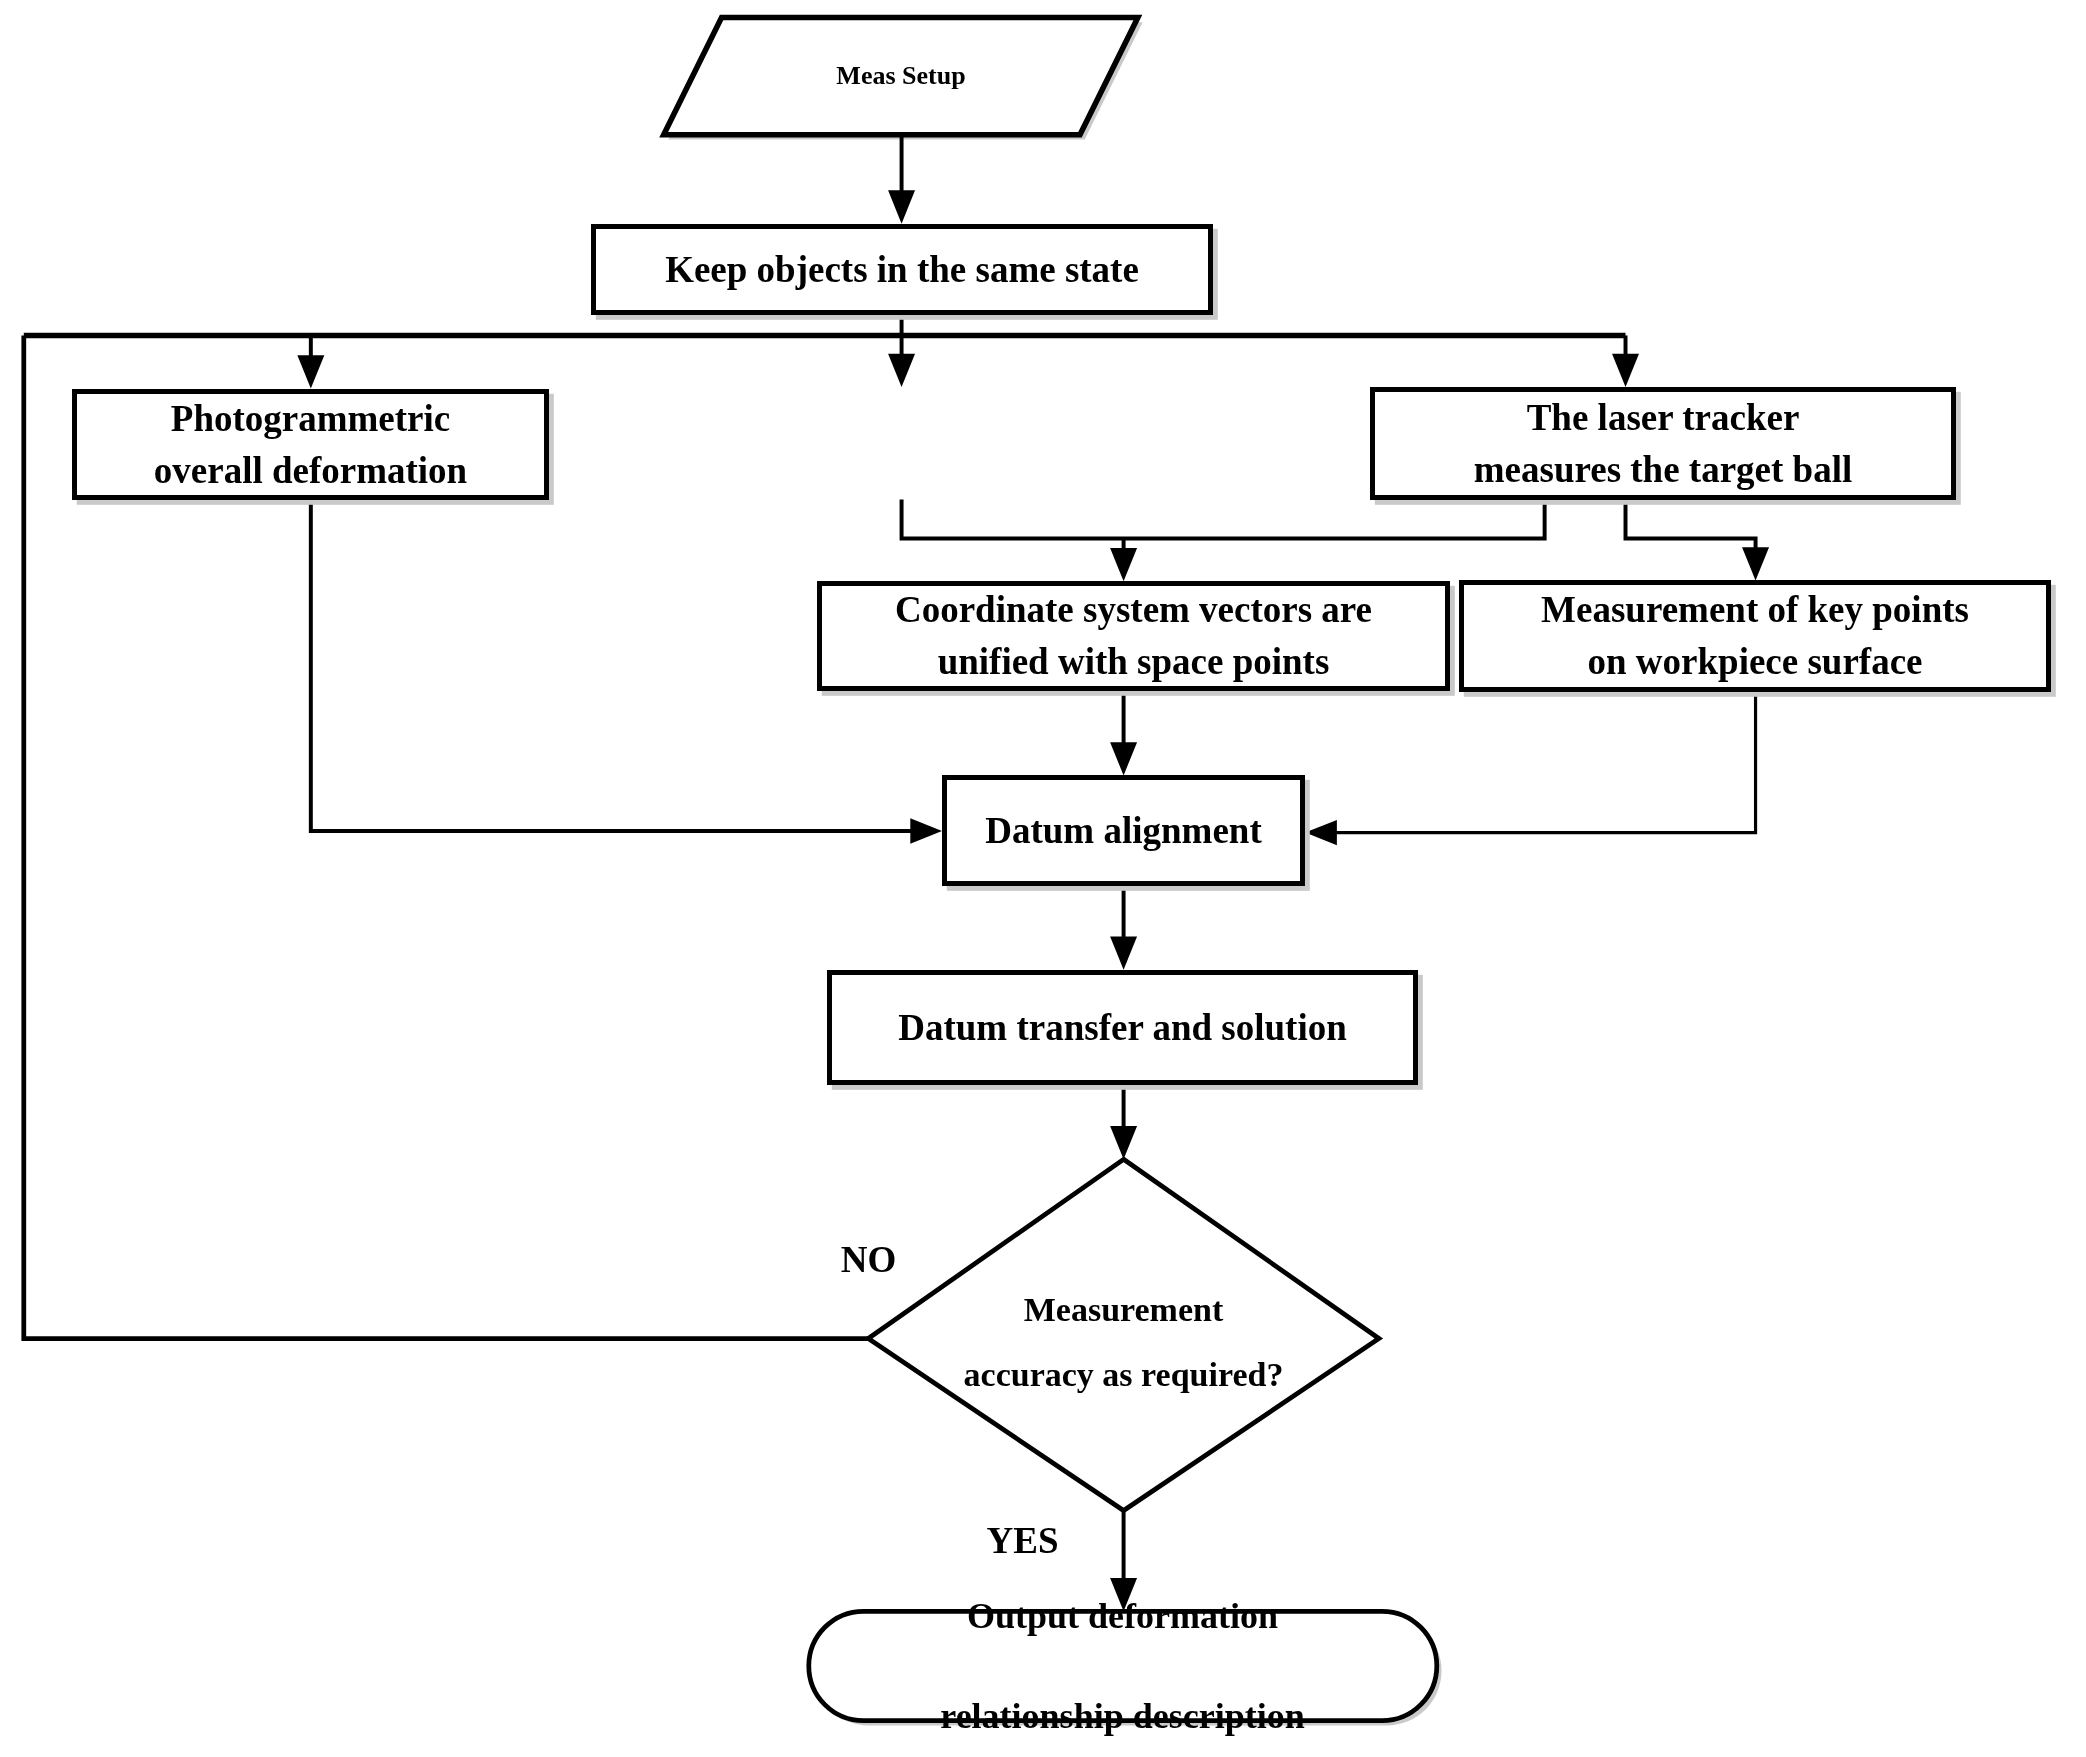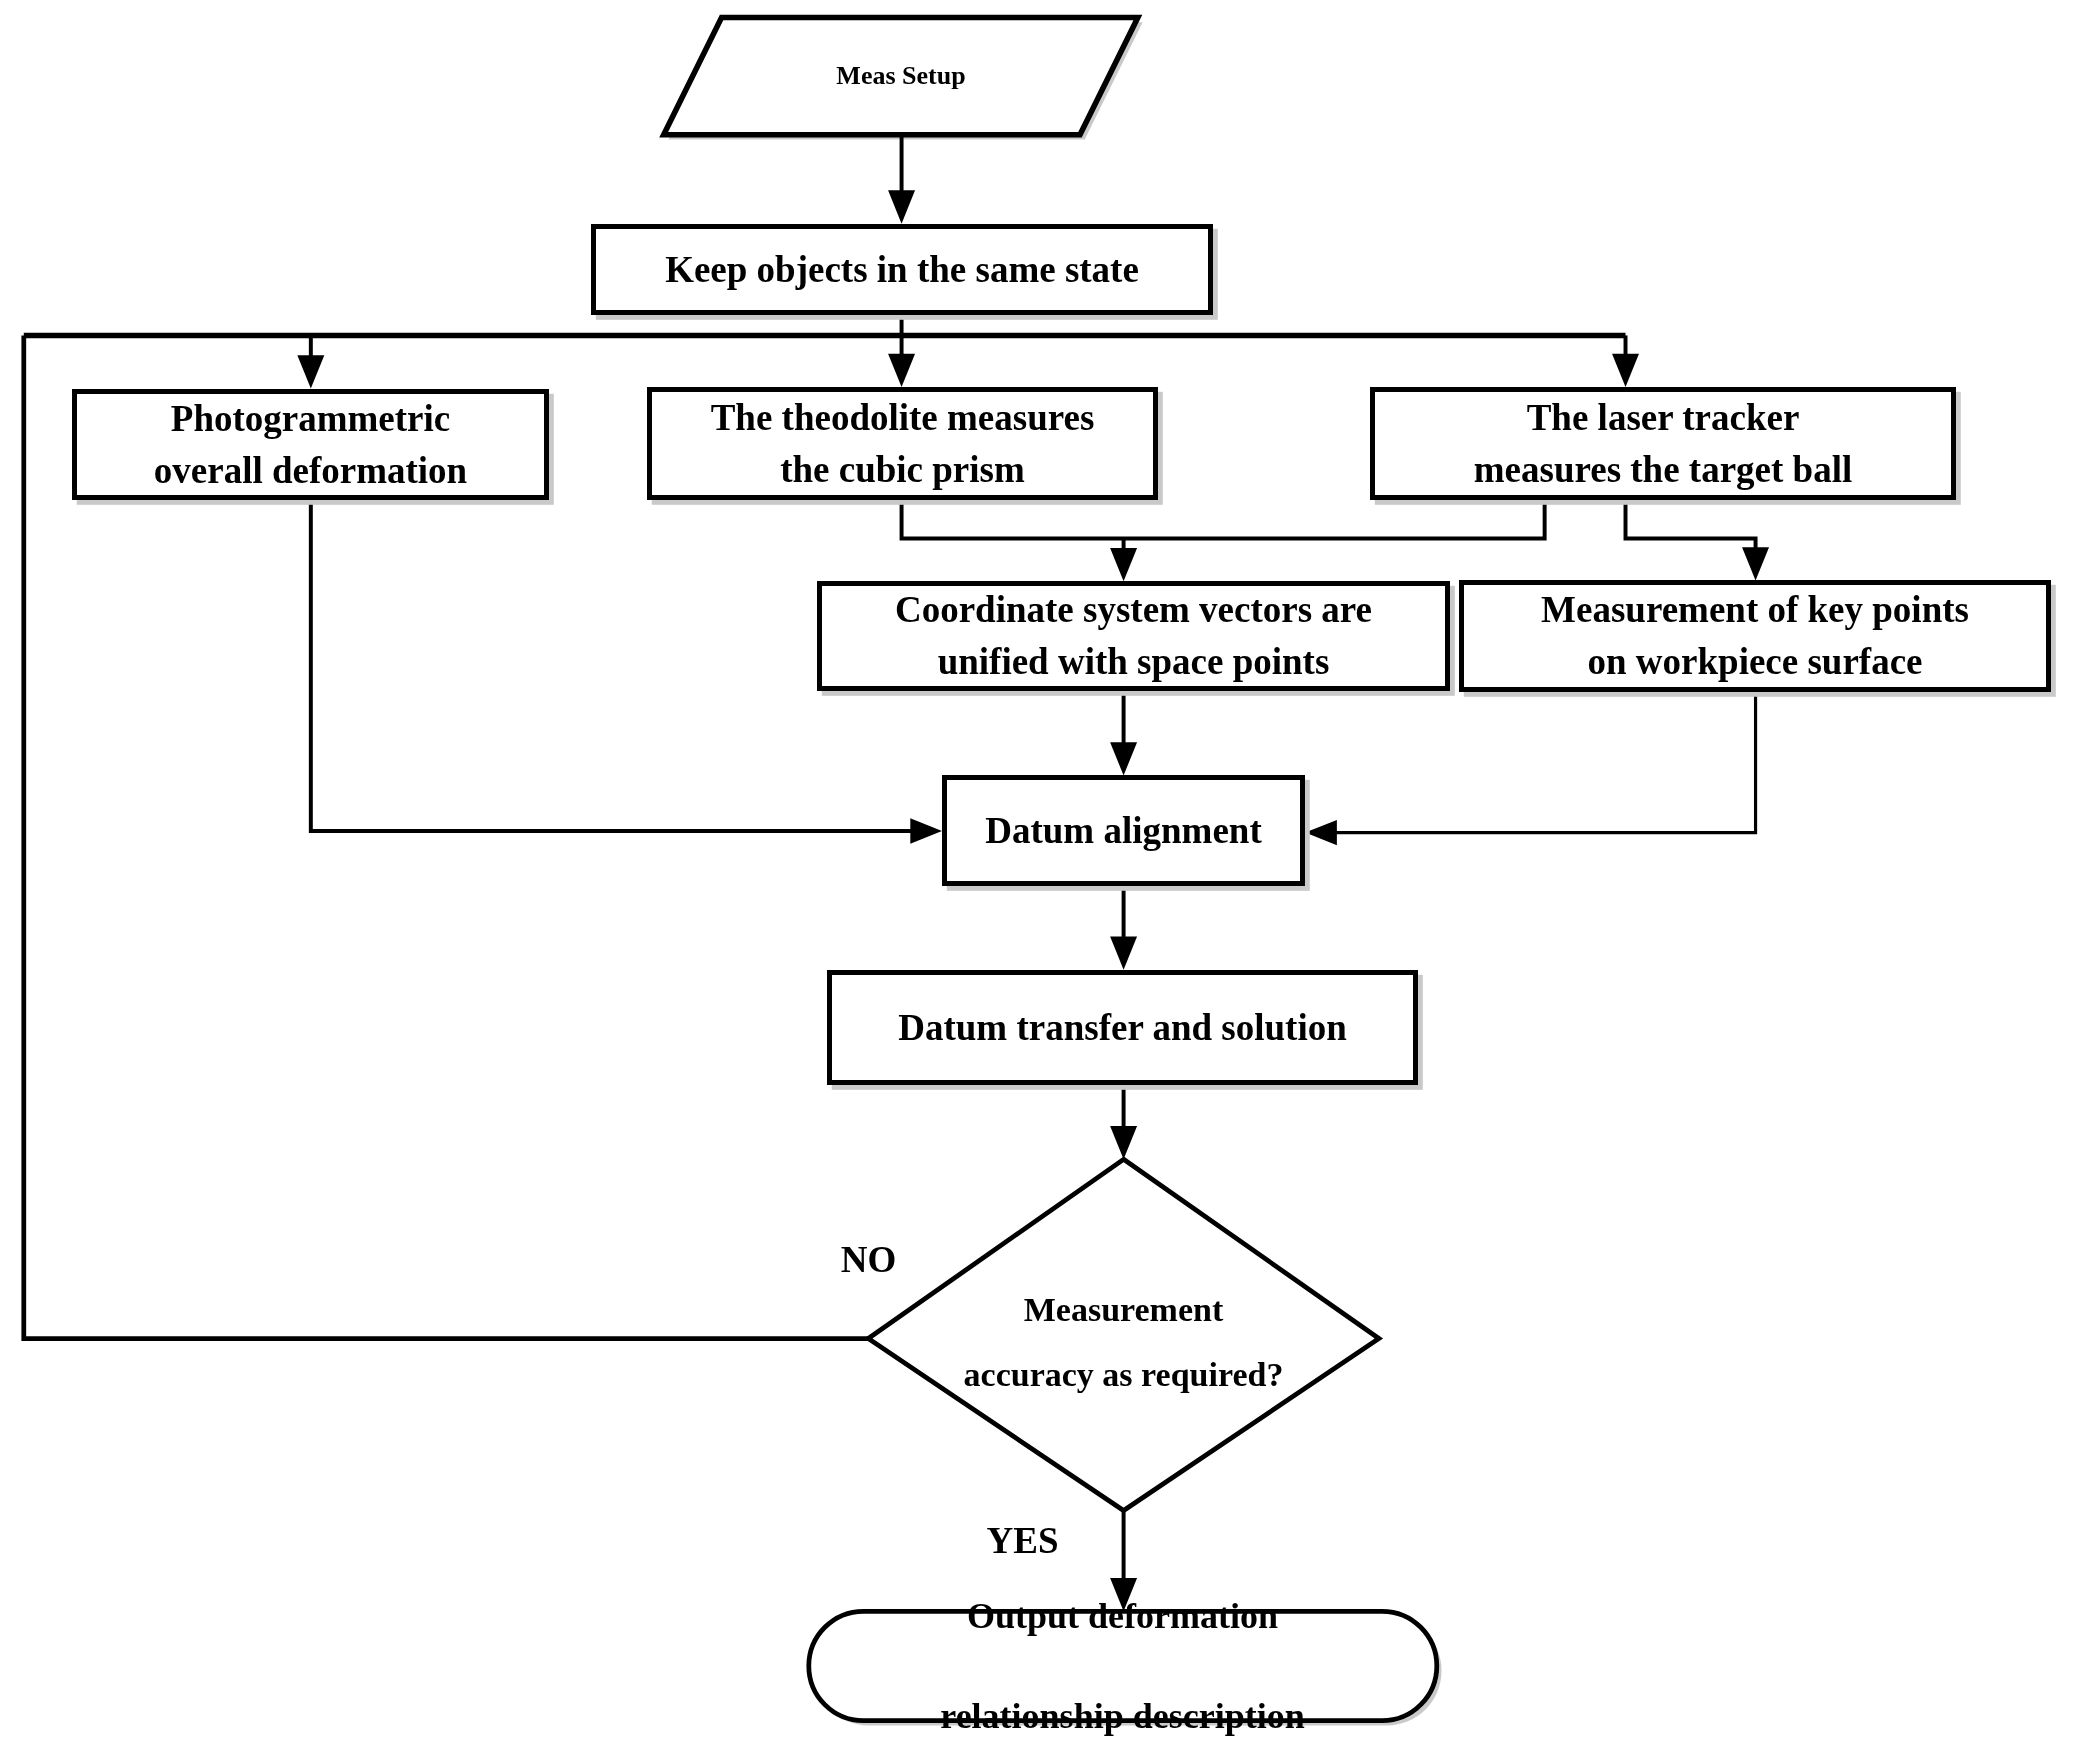--- a/index.html
+++ b/index.html
@@ -122,24 +122,20 @@
 
   <div class="node" style="left:591px; top:224px; width:622px; height:91px;">
     <span>Keep objects in the same state</span>
   </div>
 
   <div class="node" style="left:72px; top:389px; width:477px; height:111px;">
     <span>Photogrammetric</span>
     <span>overall deformation</span>
   </div>
 
-  <div class="node" style="left:647px; top:387px; width:511px; height:113px;">
-    <span>The theodolite measures</span>
-    <span>the cubic prism</span>
-  </div>
 
   <div class="node" style="left:1370px; top:387px; width:586px; height:113px;">
     <span>The laser tracker</span>
     <span>measures the target ball</span>
   </div>
 
   <div class="node" style="left:817px; top:581px; width:633px; height:110px;">
     <span>Coordinate system vectors are</span>
     <span>unified with space points</span>
   </div>

